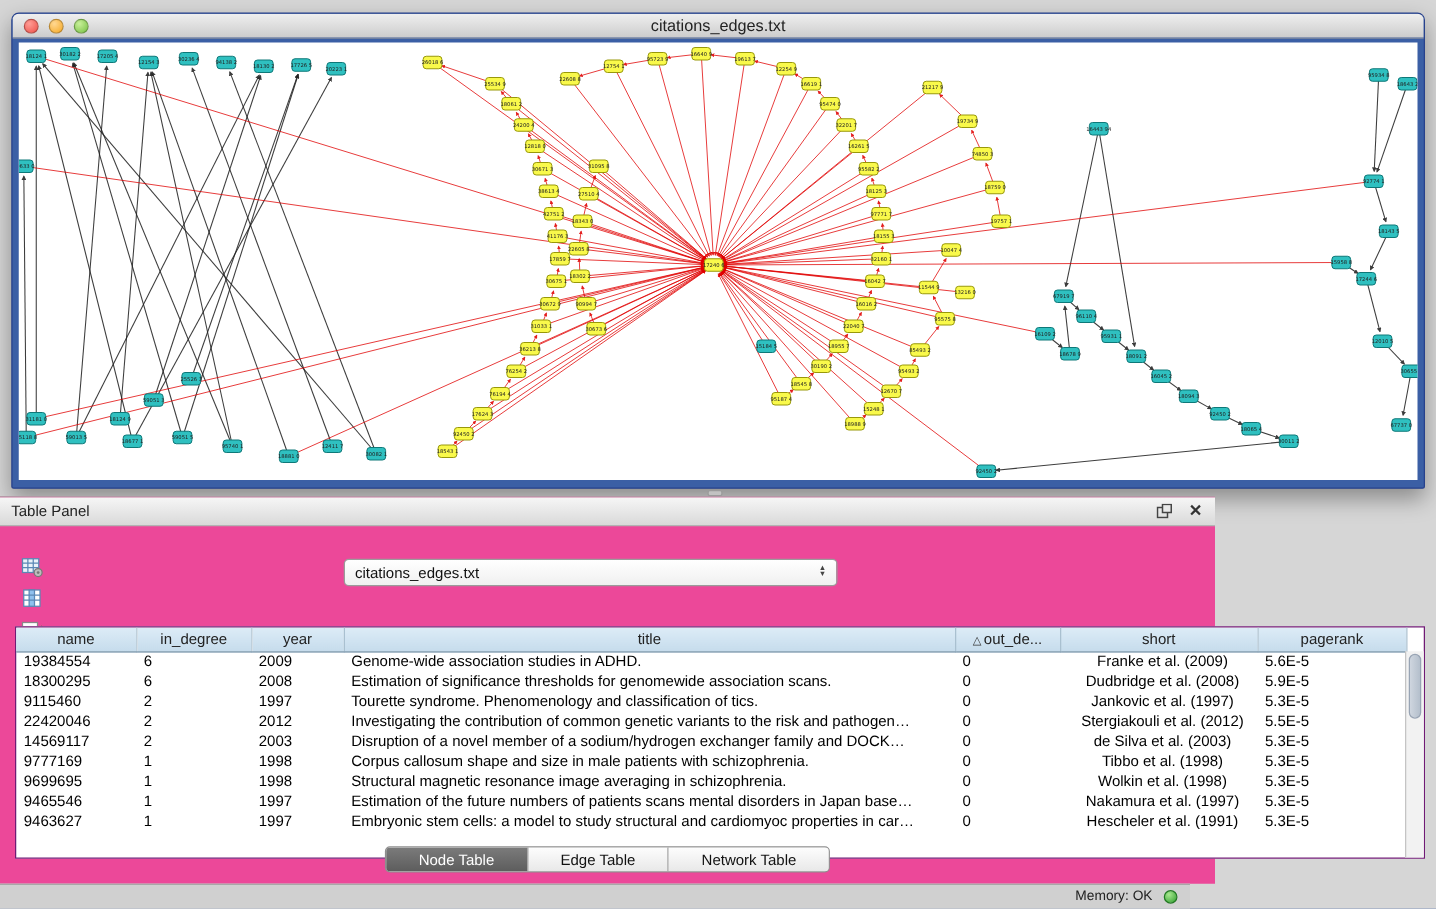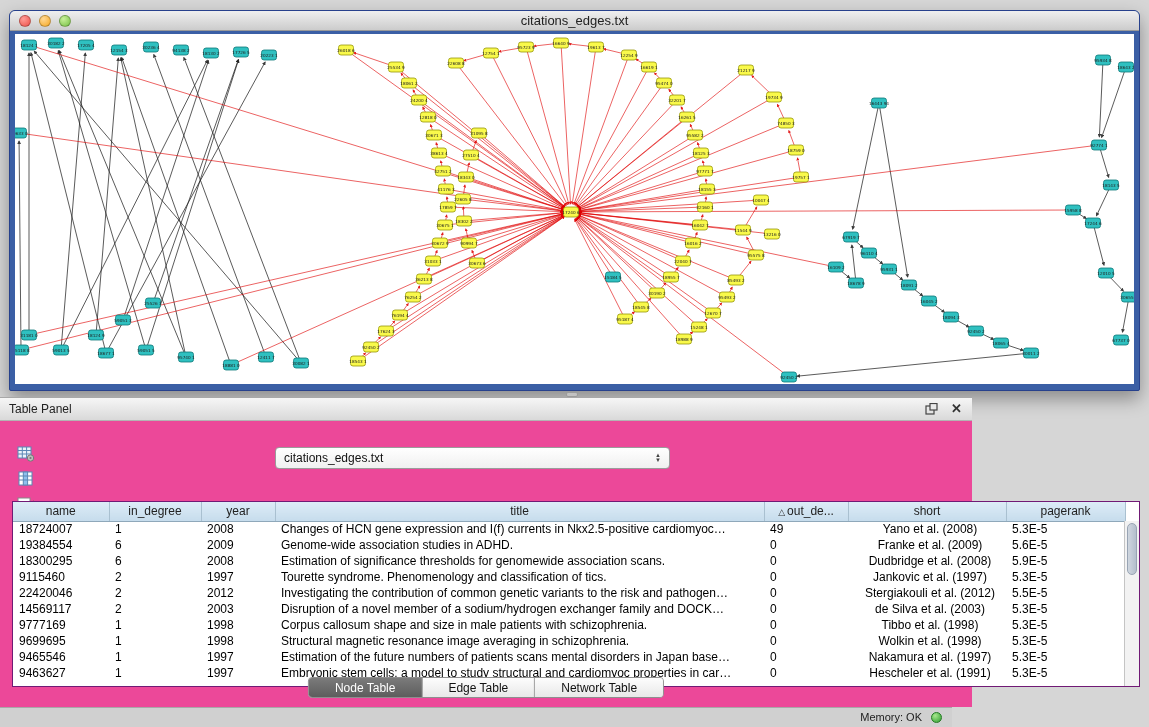--- a/index.html
+++ b/index.html
@@ -812,29 +812,20 @@
           <th><span>in_degree</span></th>
           <th><span>year</span></th>
           <th><span>title</span></th>
           <th><span class="sort-arrow">△</span><span>out_de...</span></th>
           <th><span>short</span></th>
           <th><span>pagerank</span></th>
         </tr>
       </thead>
       <tbody>
           <tr>
-    <td>18724007</td>
-    <td>1</td>
-    <td>2008</td>
-    <td>Changes of HCN gene expression and I(f) currents in Nkx2.5-positive cardiomyoc…</td>
-    <td>49</td>
-    <td class="c-short">Yano et al. (2008)</td>
-    <td>5.3E-5</td>
-  </tr>
-          <tr>
     <td>19384554</td>
     <td>6</td>
     <td>2009</td>
     <td>Genome-wide association studies in ADHD.</td>
     <td>0</td>
     <td class="c-short">Franke et al. (2009)</td>
     <td>5.6E-5</td>
   </tr>
           <tr>
     <td>18300295</td>

